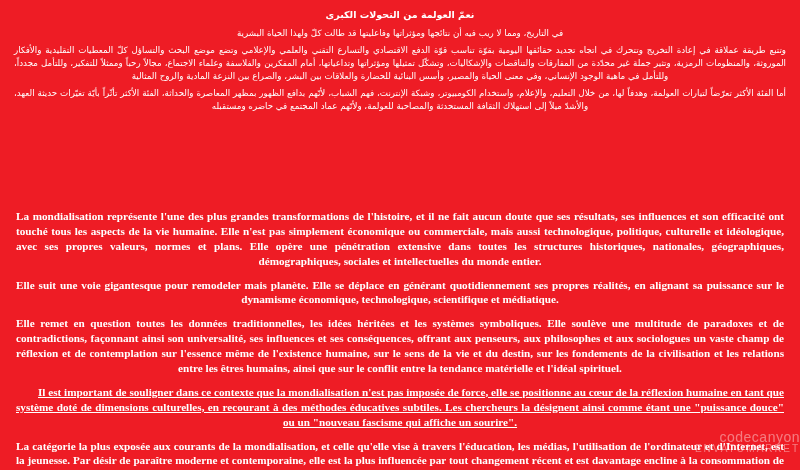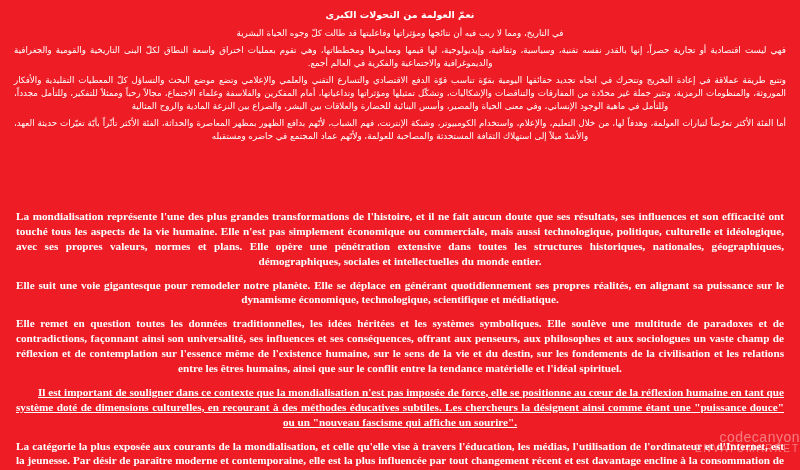--- a/index.html
+++ b/index.html
@@ -89,29 +89,28 @@
     margin-top: -2px;
   }
 </style>
 </head>
 <body>
 
 <div class="page">
 
   <section class="arabic-section">
     <div class="arabic-title">نعمّ العولمة من التحولات الكبرى</div>
-    <p class="arabic-para">في التاريخ، ومما لا ريب فيه أن نتائجها ومؤثراتها وفاعليتها قد طالت كلّ وجوه الحياة البشرية</p>
-    <p class="arabic-para">فهي ليست اقتصادية أو تجارية حصراً، إنها بالقدر نفسه تقنية، وسياسية، وثقافية، وإيديولوجية، لها قيمها ومعاييرها ومخططاتها، وهي تقوم بعمليات اختراق واسعة النطاق لكلّ البنى التاريخية والقومية والجغرافية والديموغرافية والاجتماعية والفكرية في العالم أجمع.</p>
+    <p class="arabic-para">في التاريخ، ومما لا ريب فيه أن نتائجها ومؤثراتها وفاعليتها قد طالت كلّ ولهذا الحياة البشرية</p>
     <p class="arabic-para">وتتبع طريقة عملاقة في إعادة التخريج وتتحرك في اتجاه تجديد حقائقها اليومية بقوّة تناسب قوّة الدفع الاقتصادي والتسارع التقني والعلمي والإعلامي وتضع موضع البحث والتساؤل كلّ المعطيات التقليدية والأفكار الموروثة، والمنظومات الرمزية، وتثير جملة غير محدّدة من المفارقات والتناقضات والإشكاليات، وتشكّل تمثيلها ومؤثراتها وتداعياتها، أمام المفكرين والفلاسفة وعلماء الاجتماع، مجالاً رحباً وممثلاً للتفكير، وللتأمل مجدداً، وللتأمل في ماهية الوجود الإنساني، وفي معنى الحياة والمصير، وأسس البنائية للحضارة والعلاقات بين البشر، والصراع بين النزعة المادية والروح المثالية</p>
     <p class="arabic-para">أما الفئة الأكثر تعرّضاً لتيارات العولمة، وهدفاً لها، من خلال التعليم، والإعلام، واستخدام الكومبيوتر، وشبكة الإنترنت، فهم الشباب، لأنّهم بدافع الظهور بمظهر المعاصرة والحداثة، الفئة الأكثر تأثّراً بأيّة تغيّرات حديثة العهد، والأشدّ ميلاً إلى استهلاك الثقافة المستحدثة والمصاحبة للعولمة، ولأنّهم عماد المجتمع في حاضره ومستقبله</p>
   </section>
 
   <section class="french-section">
     <p class="french-para">La mondialisation représente l'une des plus grandes transformations de l'histoire, et il ne fait aucun doute que ses résultats, ses influences et son efficacité ont touché tous les aspects de la vie humaine. Elle n'est pas simplement économique ou commerciale, mais aussi technologique, politique, culturelle et idéologique, avec ses propres valeurs, normes et plans. Elle opère une pénétration extensive dans toutes les structures historiques, nationales, géographiques, démographiques, sociales et intellectuelles du monde entier.</p>
-    <p class="french-para">Elle suit une voie gigantesque pour remodeler notre planète. Elle se déplace en générant quotidiennement ses propres réalités, en alignant sa puissance sur le dynamisme économique, technologique, scientifique et médiatique.</p>
+    <p class="french-para">Elle suit une voie gigantesque pour remodeler mais planète. Elle se déplace en générant quotidiennement ses propres réalités, en alignant sa puissance sur le dynamisme économique, technologique, scientifique et médiatique.</p>
     <p class="french-para">Elle remet en question toutes les données traditionnelles, les idées héritées et les systèmes symboliques. Elle soulève une multitude de paradoxes et de contradictions, façonnant ainsi son universalité, ses influences et ses conséquences, offrant aux penseurs, aux philosophes et aux sociologues un vaste champ de réflexion et de contemplation sur l'essence même de l'existence humaine, sur le sens de la vie et du destin, sur les fondements de la civilisation et les relations entre les êtres humains, ainsi que sur le conflit entre la tendance matérielle et l'idéal spirituel.</p>
     <p class="french-para indent">Il est important de souligner dans ce contexte que la mondialisation n'est pas imposée de force, elle se positionne au cœur de la réflexion humaine en tant que système doté de dimensions culturelles, en recourant à des méthodes éducatives subtiles. Les chercheurs la désignent ainsi comme étant une "puissance douce" ou un "nouveau fascisme qui affiche un sourire".</p>
     <p class="french-para">La catégorie la plus exposée aux courants de la mondialisation, et celle qu'elle vise à travers l'éducation, les médias, l'utilisation de l'ordinateur et d'Internet, est la jeunesse. Par désir de paraître moderne et contemporaine, elle est la plus influencée par tout changement récent et est davantage encline à la consommation de la culture émergente associée à la mondialisation. En effet, les jeunes constituent le pilier de la société actuelle et future.</p>
   </section>
 
   <div class="watermark">
     <span>codecanyon</span>
     <span class="wm-sub">ENVATOMARKET</span>
   </div>
 

